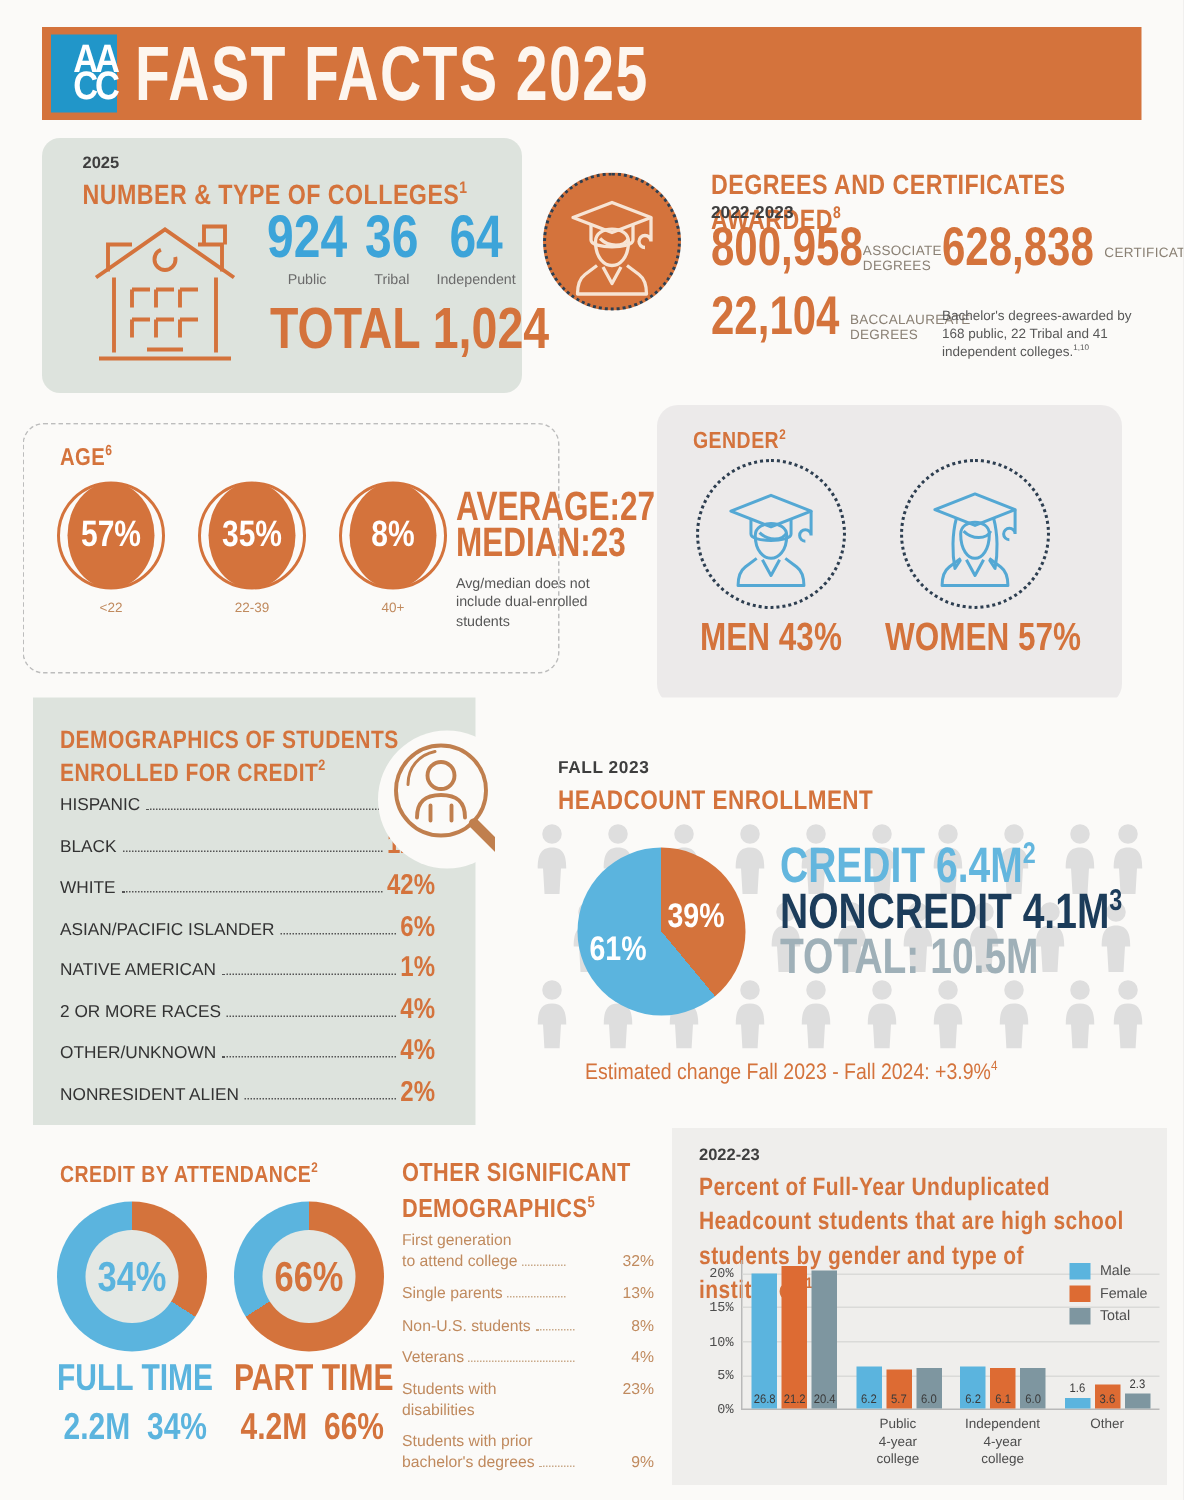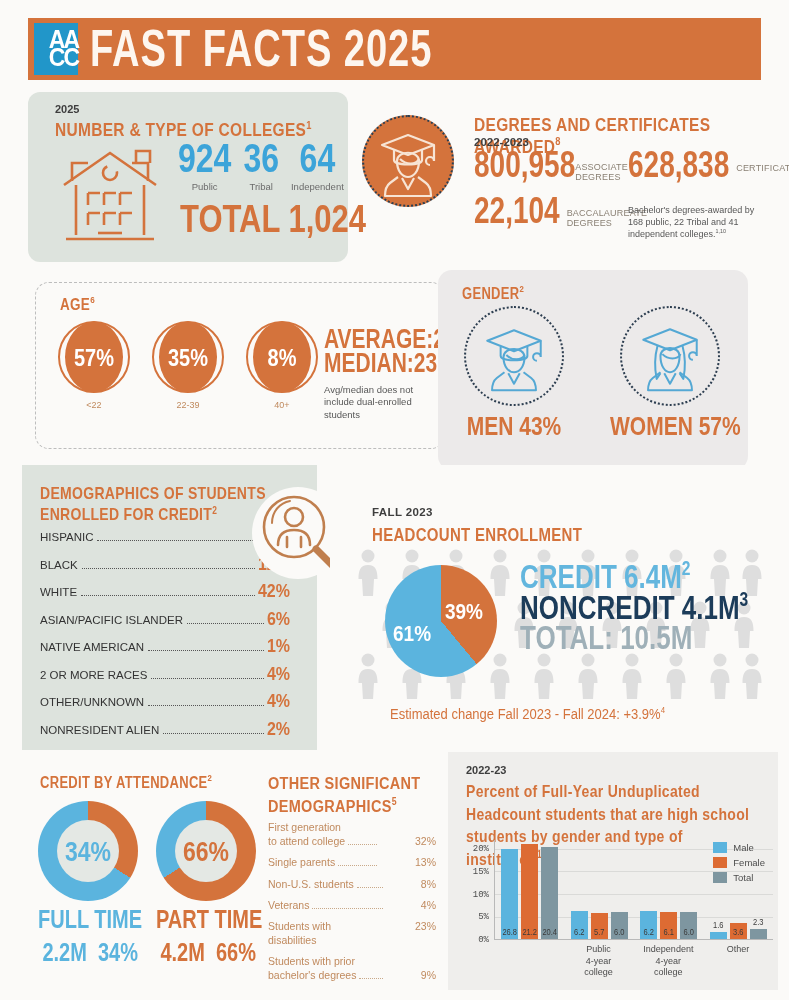--- a/index.html
+++ b/index.html
@@ -83,21 +83,21 @@
             font-family:"Liberation Sans Narrow","Liberation Sans",sans-serif;
             letter-spacing:.2px; display:inline-block; vertical-align:bottom;
             padding-bottom:3px;}
   .dg-r1 { position:absolute; left:118px; top:54px; display:flex; align-items:flex-end; }
   .dg-r1b{ position:absolute; left:272px; top:54px; display:flex; align-items:flex-end; }
   .dg-r2 { position:absolute; left:118px; top:100px; display:flex; align-items:flex-end; }
   .dg-note{ position:absolute; left:272px; top:104px; width:135px;
             font-size:9px; color:#575757; line-height:1.35; }
 
   
-  #age { left:35px; top:282px; width:410px; height:167px;
+  #age { left:15px; top:282px; width:358px; height:167px;
          border:1.5px dashed #bdbdbd; border-radius:14px; background:#fbfaf8; }
   #age .ttl { position:absolute; left:24px; top:12px; font-size:13.5px; }
   .age-rings { position:absolute; left:22px; top:38px; display:flex; gap:22px; }
   .ring { width:72px; height:72px; border-radius:50%; border:2.5px solid #d4733c;
           display:flex; align-items:center; justify-content:center; }
   .ring-in { width:58px; height:58px; border-radius:50%; background:#d4733c;
              color:#fff; font-weight:bold; font-size:20px;
              display:flex; align-items:center; justify-content:center;
              font-family:"Liberation Sans Narrow","Liberation Sans",sans-serif;
              transform:scaleY(1.22); }
@@ -107,21 +107,21 @@
   .age-stats .hdr { color:#d4733c; font-weight:bold; font-size:21px; line-height:1.12;
            font-family:"Liberation Sans Narrow","Liberation Sans",sans-serif;
            transform:scaleY(1.3); transform-origin:left top; white-space:nowrap;}
   .age-stats .note { margin-top:14px; font-size:9.5px; color:#575757; line-height:1.3;
                      width:110px; }
 
   
   #gender { left:438px; top:270px; width:310px; height:200px;
             background:#eceaea; border-radius:14px; }
   #gender .ttl { position:absolute; left:24px; top:14px; font-size:13px; }
-  .gen-wrap { position:absolute; left:16px; top:36px; display:flex; gap:36px; }
+  .gen-wrap { position:absolute; left:16px; top:36px; display:flex; gap:16px; }
   .gen-col { width:120px; text-align:center; }
   .gen-circ { width:100px; height:100px; margin:0 auto; border-radius:50%;
               border:2px dotted #2d3e50; display:flex; align-items:center;
               justify-content:center; }
   .gen-lbl { margin-top:8px; color:#d4733c; font-weight:bold; font-size:21px;
              font-family:"Liberation Sans Narrow","Liberation Sans",sans-serif;
              transform:scaleY(1.25); white-space:nowrap; }
 
   
   #demog { left:22px; top:465px; width:295px; height:285px; background:#dde3dd; }

